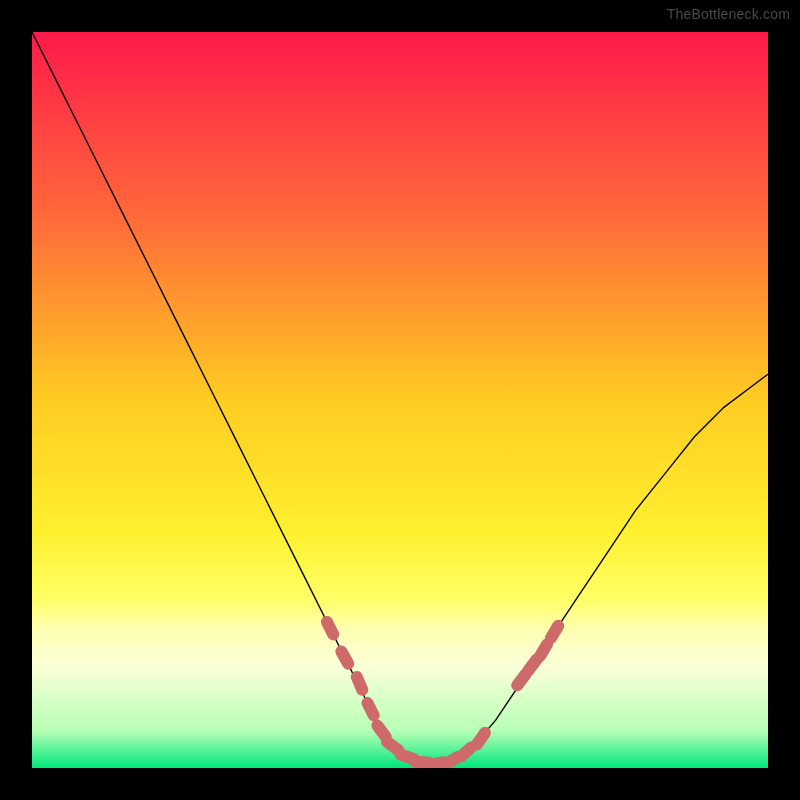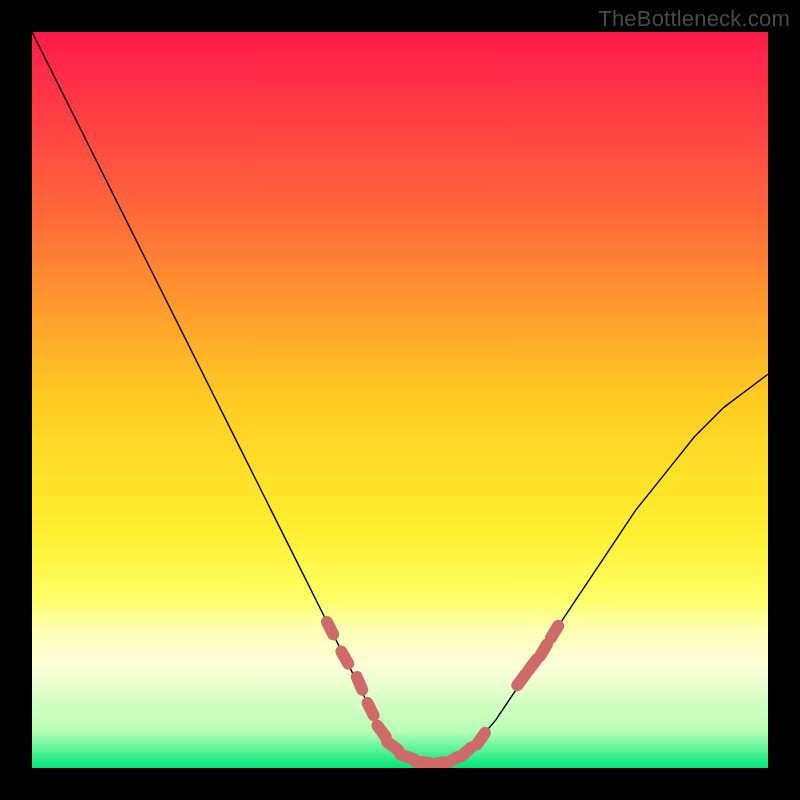--- a/index.html
+++ b/index.html
@@ -23,21 +23,21 @@
     top: 32px;
     left: 32px;
     width: 736px;
     height: 736px;
   }
   .watermark {
     position: absolute;
     top: 6px;
     right: 10px;
     color: #4a4a4a;
-    font-size: 22px;
+    font-size: 14px;
     font-weight: 500;
     letter-spacing: 0.2px;
     user-select: none;
   }
   svg { display: block; }
 </style>
 </head>
 <body>
 
 <div class="frame">

